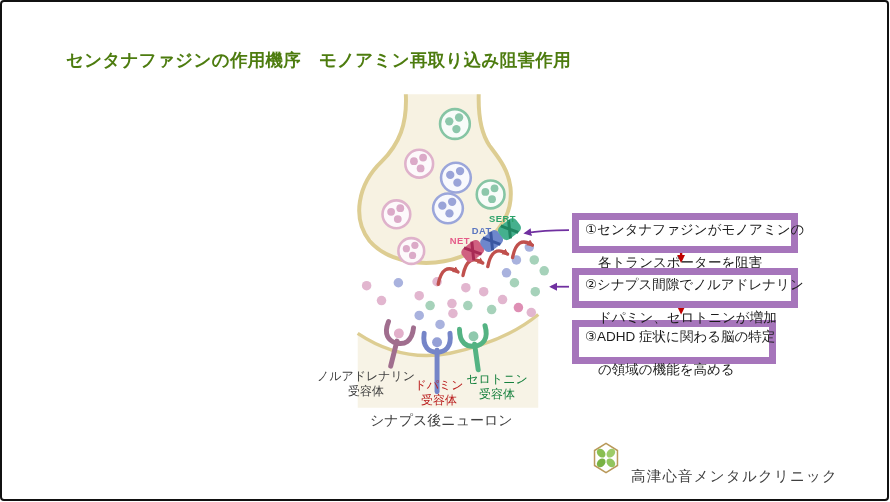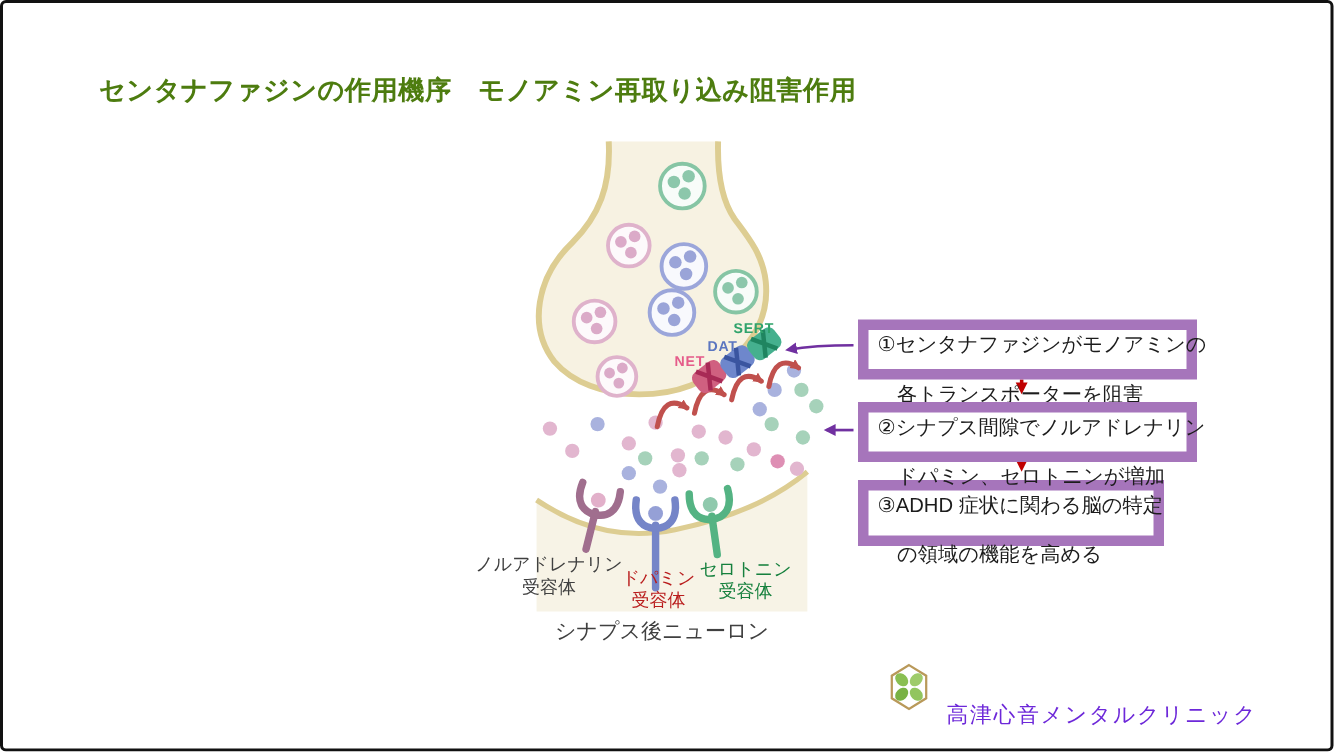--- a/index.html
+++ b/index.html
@@ -210,16 +210,16 @@
   <div class="logo">
     <svg width="30" height="36" viewBox="0 0 34 38">
       <path d="M17 2.5 L30 10.5 L30 27.5 L17 35.5 L4 27.5 L4 10.5 Z" fill="#ffffff" stroke-width="1.7" style="stroke: rgb(185, 153, 90);"></path>
       <g id="petals">
           <ellipse cx="11.5" cy="13.5" rx="5.6" ry="4.2" transform="rotate(45 11.5 13.5)" fill="#8abf52"></ellipse>
           <ellipse cx="22.5" cy="13.5" rx="5.6" ry="4.2" transform="rotate(-45 22.5 13.5)" fill="#9ecb6a"></ellipse>
           <ellipse cx="11.5" cy="24.5" rx="5.6" ry="4.2" transform="rotate(-45 11.5 24.5)" fill="#79b244"></ellipse>
           <ellipse cx="22.5" cy="24.5" rx="5.6" ry="4.2" transform="rotate(45 22.5 24.5)" fill="#92c55e"></ellipse>
         </g>
     </svg>
-    <span class="logo-text" style="color: #6d28d9; margin-top: 37px;">高津心音メンタルクリニック</span>
+    <span class="logo-text" style="color: #404040; margin-top: 37px;">高津心音メンタルクリニック</span>
   </div>
 
 </div>
 
 </body></html>

